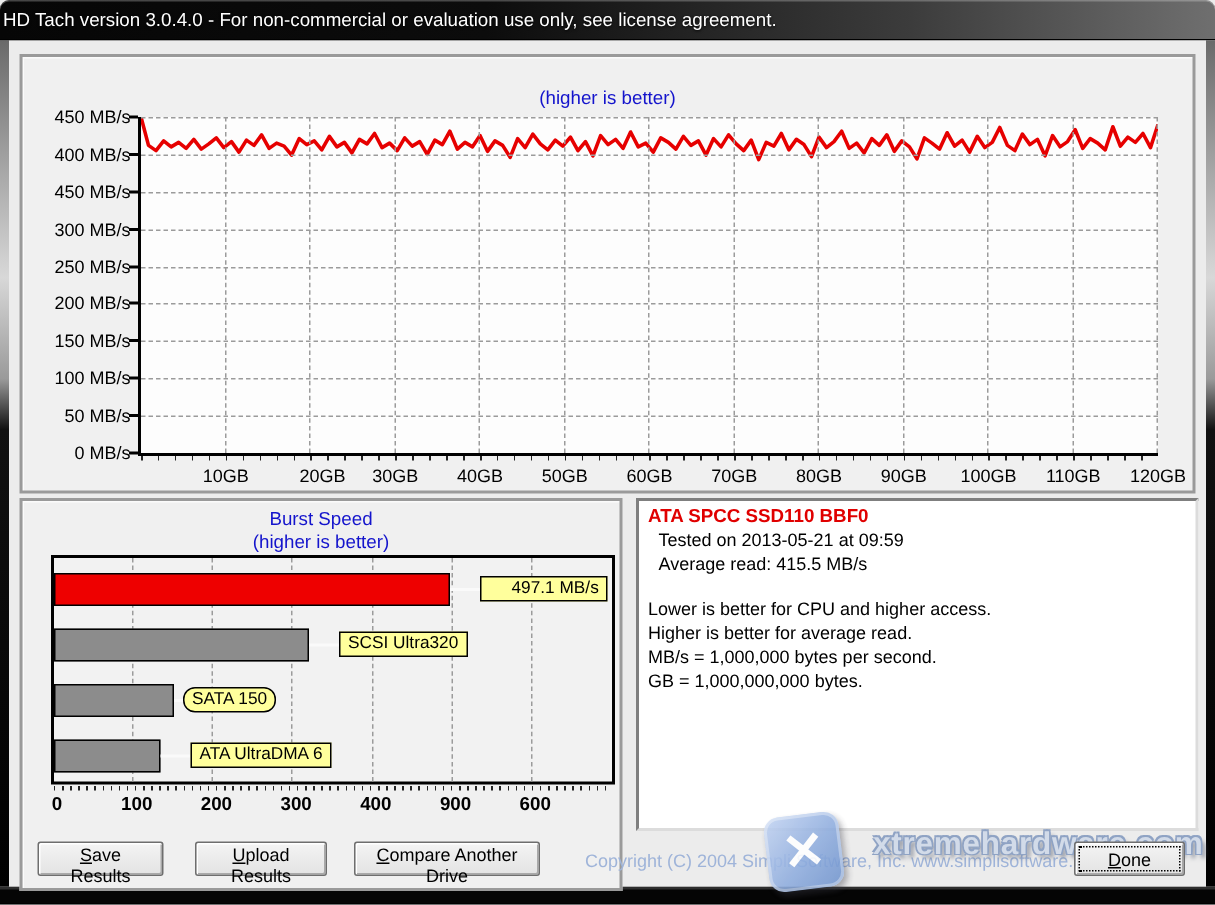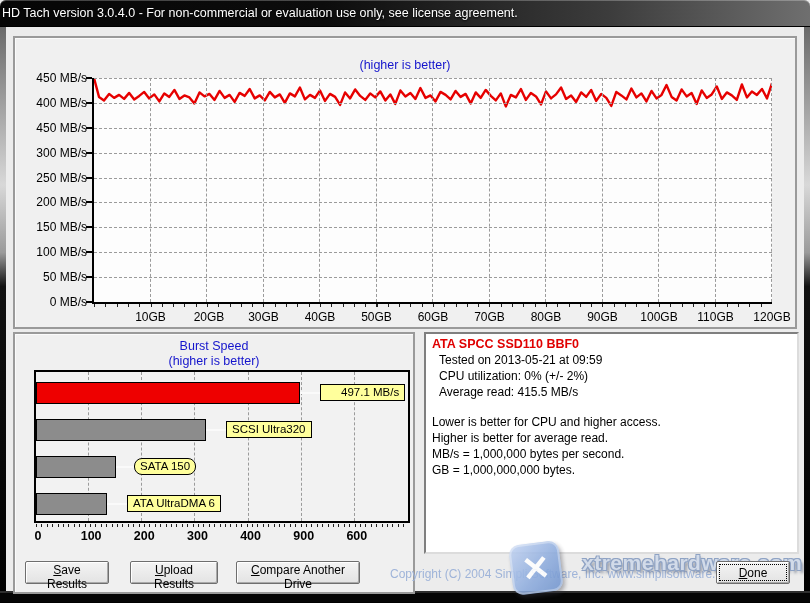--- a/index.html
+++ b/index.html
@@ -125,21 +125,21 @@
         <div class="ytickmark" style="top: 163.444px;"></div>
         <div class="ylabel" style="left: 2px; top: 182.333px;">150 MB/s</div>
         <div class="ytickmark" style="top: 188.333px;"></div>
         <div class="ylabel" style="left: 2px; top: 207.222px;">100 MB/s</div>
         <div class="ytickmark" style="top: 213.222px;"></div>
         <div class="ylabel" style="left: 2px; top: 232.111px;">50 MB/s</div>
         <div class="ytickmark" style="top: 238.111px;"></div>
         <div class="ylabel" style="left: 2px; top: 257px;">0 MB/s</div>
         <div class="ytickmark" style="top: 263px;"></div>
         <div class="xlabel" style="left: 105.5px; top: 272px;">10GB</div>
-        <div class="xlabel" style="left: 164px; top: 272px;">20GB</div>
+        <div class="xlabel" style="left: 170px; top: 272px;">20GB</div>
         <div class="xlabel" style="left: 218.5px; top: 272px;">30GB</div>
         <div class="xlabel" style="left: 275px; top: 272px;">40GB</div>
         <div class="xlabel" style="left: 331.5px; top: 272px;">50GB</div>
         <div class="xlabel" style="left: 388px; top: 272px;">60GB</div>
         <div class="xlabel" style="left: 444.5px; top: 272px;">70GB</div>
         <div class="xlabel" style="left: 501px; top: 272px;">80GB</div>
         <div class="xlabel" style="left: 557.5px; top: 272px;">90GB</div>
         <div class="xlabel" style="left: 614px; top: 272px;">100GB</div>
         <div class="xlabel" style="left: 670.5px; top: 272px;">110GB</div>
         <div class="xlabel" style="left: 727px; top: 272px;">120GB</div>
@@ -156,39 +156,38 @@
           <div class="bgrid-v" style="left: 264.714px;"></div>
           <div class="bgrid-v" style="left: 317.857px;"></div>
           <div class="bbar" style="top: 10px; width: 264px; background: rgb(238, 0, 0);"></div>
           <div class="bconn" style="left: 264px; top: 20px; width: 20px;"></div>
           <div class="blabel" style="left: 284px; top: 12px; padding-left: 20px;">497.1 MB/s</div>
           <div class="bbar" style="top: 47px; width: 170px; background: rgb(140, 140, 140);"></div>
           <div class="bconn" style="left: 170px; top: 57px; width: 20px;"></div>
           <div class="blabel" style="left: 190px; top: 49px;">SCSI Ultra320</div>
           <div class="bbar" style="top: 84px; width: 80px; background: rgb(140, 140, 140);"></div>
           <div class="bconn" style="left: 80px; top: 94px; width: 20px;"></div>
-          <div class="blabel" style="left: 98px; top: 86px; border-radius: 8px;">SATA 150</div>
+          <div class="blabel" style="left: 86px; top: 86px; border-radius: 8px;">SATA 150</div>
           <div class="bbar" style="top: 121px; width: 71px; background: rgb(140, 140, 140);"></div>
           <div class="bconn" style="left: 71px; top: 131px; width: 20px;"></div>
           <div class="blabel" style="left: 91px; top: 123px;">ATA UltraDMA 6</div>
         </div>
       <div class="bminor" style="left:21px;top:190px;width:372px;"></div>
     <div class="bxlabel" style="left: 1px; top: 195px;">0</div>
         <div class="bxlabel" style="left: 54.1429px; top: 195px;">100</div>
         <div class="bxlabel" style="left: 107.286px; top: 195px;">200</div>
         <div class="bxlabel" style="left: 160.429px; top: 195px;">300</div>
         <div class="bxlabel" style="left: 213.571px; top: 195px;">400</div>
         <div class="bxlabel" style="left: 266.714px; top: 195px;">900</div>
         <div class="bxlabel" style="left: 319.857px; top: 195px;">600</div>
       </div>
 
     <div class="panel" id="info-panel">
       <div class="info-title">ATA SPCC SSD110 BBF0</div>
       <div class="info-line">Tested on 2013-05-21 at 09:59</div>
-      <div class="info-line">CPU utilization: 0% (+/- 2%)</div>
       <div class="info-line">Average read: 415.5 MB/s</div>
       <div class="info-spacer"></div>
       <div class="info-note">Lower is better for CPU and higher access.</div>
       <div class="info-note">Higher is better for average read.</div>
       <div class="info-note">MB/s = 1,000,000 bytes per second.</div>
       <div class="info-note">GB = 1,000,000,000 bytes.</div>
     </div>
 
     <button class="btn" id="btn-save"><u>S</u>ave Results</button>
     <button class="btn" id="btn-compare"><u>C</u>ompare Another Drive</button>

